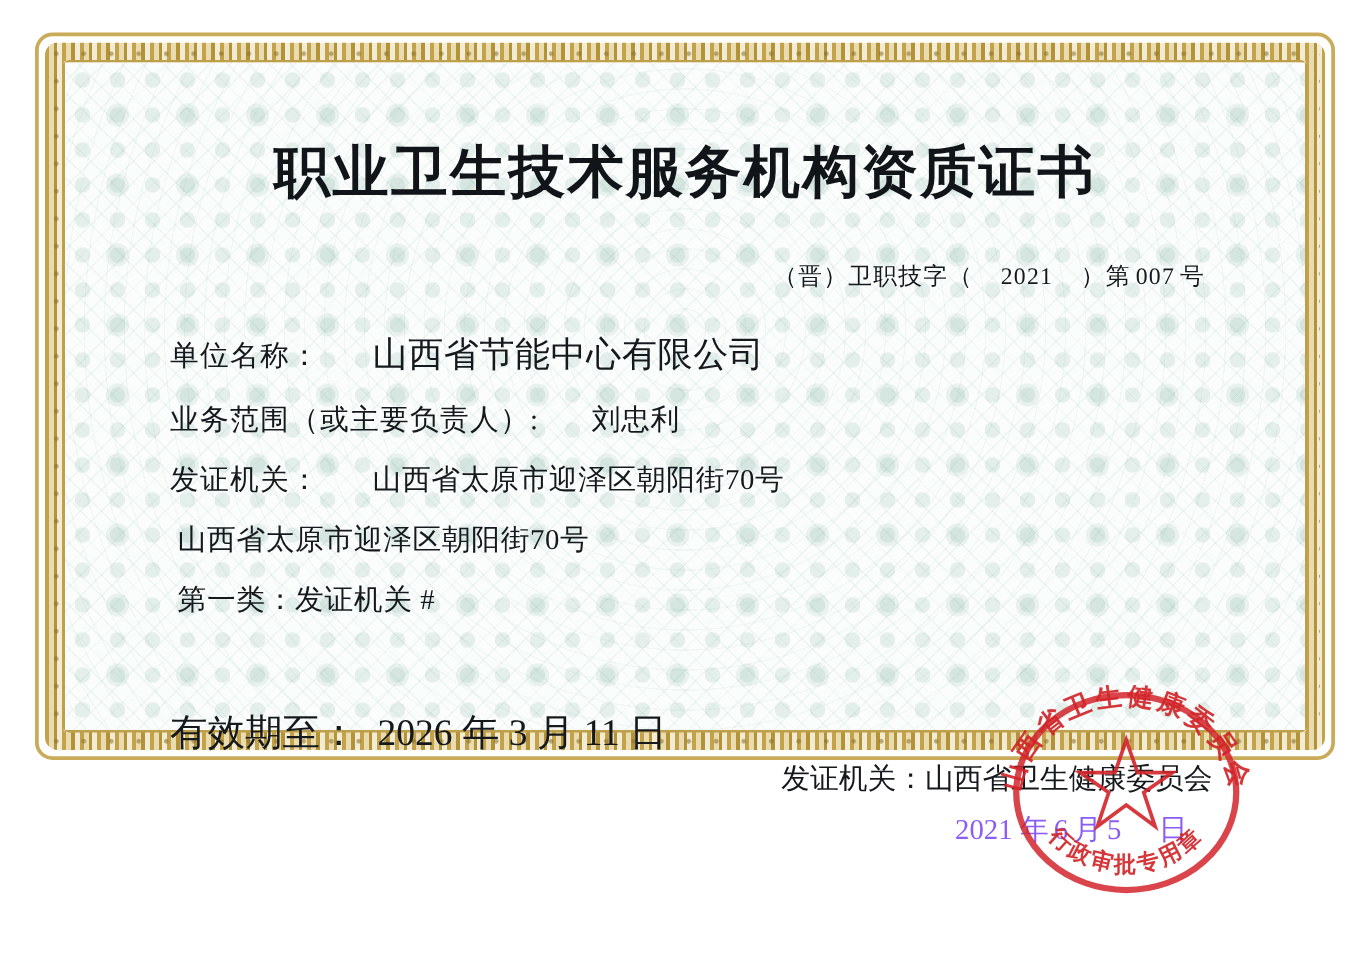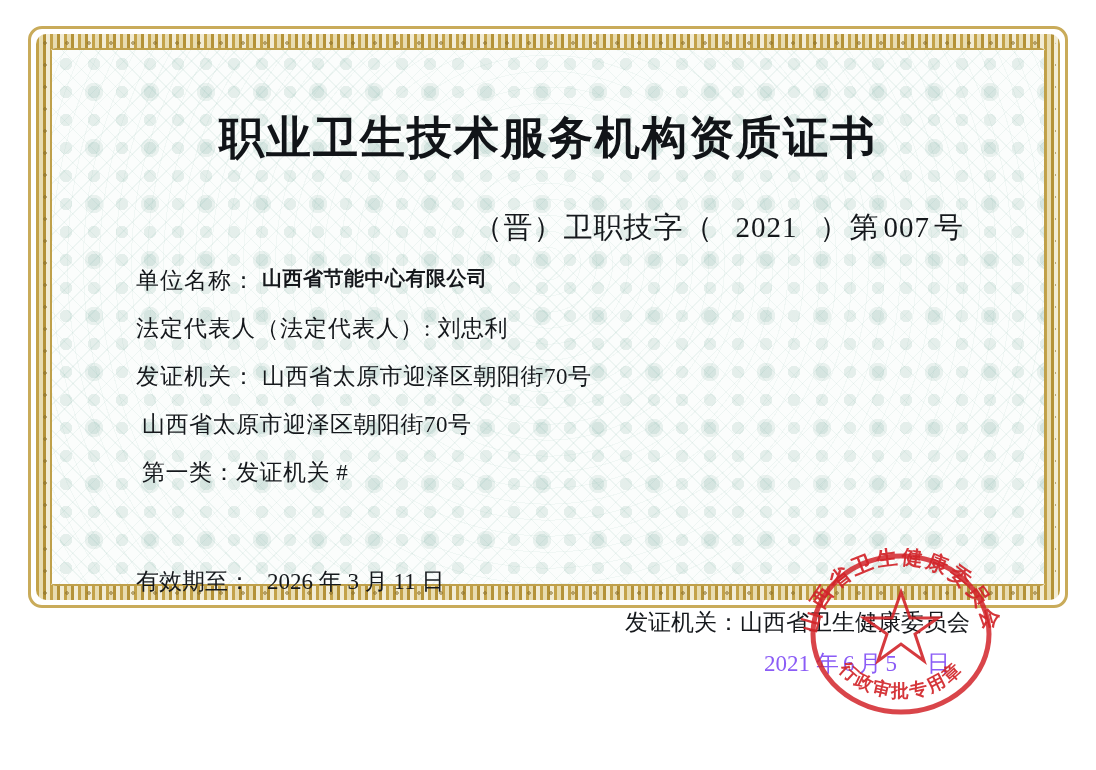--- a/index.html
+++ b/index.html
@@ -128,56 +128,57 @@
     font-weight: bold;
     font-size: 45px;
     letter-spacing: 2px;
     color: #111418;
   }
 
   .doc-number {
     position: absolute;
     top: 208px;
     right: 132px;
-    font-size: 29px;
+    font-size: 19px;
     color: #15181c;
     letter-spacing: 1px;
     white-space: nowrap;
   }
   .doc-number .num-year { padding: 0 22px; }
   .doc-number .num-seq  { padding: 0 4px; }
 
   .fields {
     position: absolute;
     top: 265px;
     left: 136px;
     right: 100px;
   }
   .field-row {
     display: flex;
-    align-items: flex-start;
+    align-items: center;
     margin-bottom: 17px;
     font-size: 23px;
     color: #15181c;
     white-space: nowrap;
+    gap: 36px;
   }
   .field-label {
     letter-spacing: 1px;
   }
   .field-value {
     margin-left: 6px;
     letter-spacing: 0.5px;
   }
-  .field-value.smaller { font-size: 20px; font-weight: bold; }
+  .field-value.smaller { font-size: 28px; }
 
   .validity {
     position: absolute;
     top: 566px;
     left: 136px;
-    font-size: 23px;
+    font-size: 30px;
     color: #15181c;
     white-space: nowrap;
   }
   .validity .v-value { margin-left: 16px; }
 
   .issuer {
     position: absolute;
     top: 607px;
     right: 126px;
     font-size: 23px;
@@ -234,21 +235,21 @@
     </div>
 
     <div class="fields">
 
       <div class="field-row">
         <span class="field-label">单位名称：</span>
         <span class="field-value smaller">山西省节能中心有限公司</span>
       </div>
 
       <div class="field-row">
-        <span class="field-label">法定代表人（法定代表人）:</span>
+        <span class="field-label">业务范围（或主要负责人）:</span>
         <span class="field-value">刘忠利</span>
       </div>
 
       <div class="field-row">
         <span class="field-label">发证机关：</span>
         <span class="field-value">山西省太原市迎泽区朝阳街70号</span>
       </div>
 
       <div class="field-row">
         <span class="field-value">山西省太原市迎泽区朝阳街70号</span>

